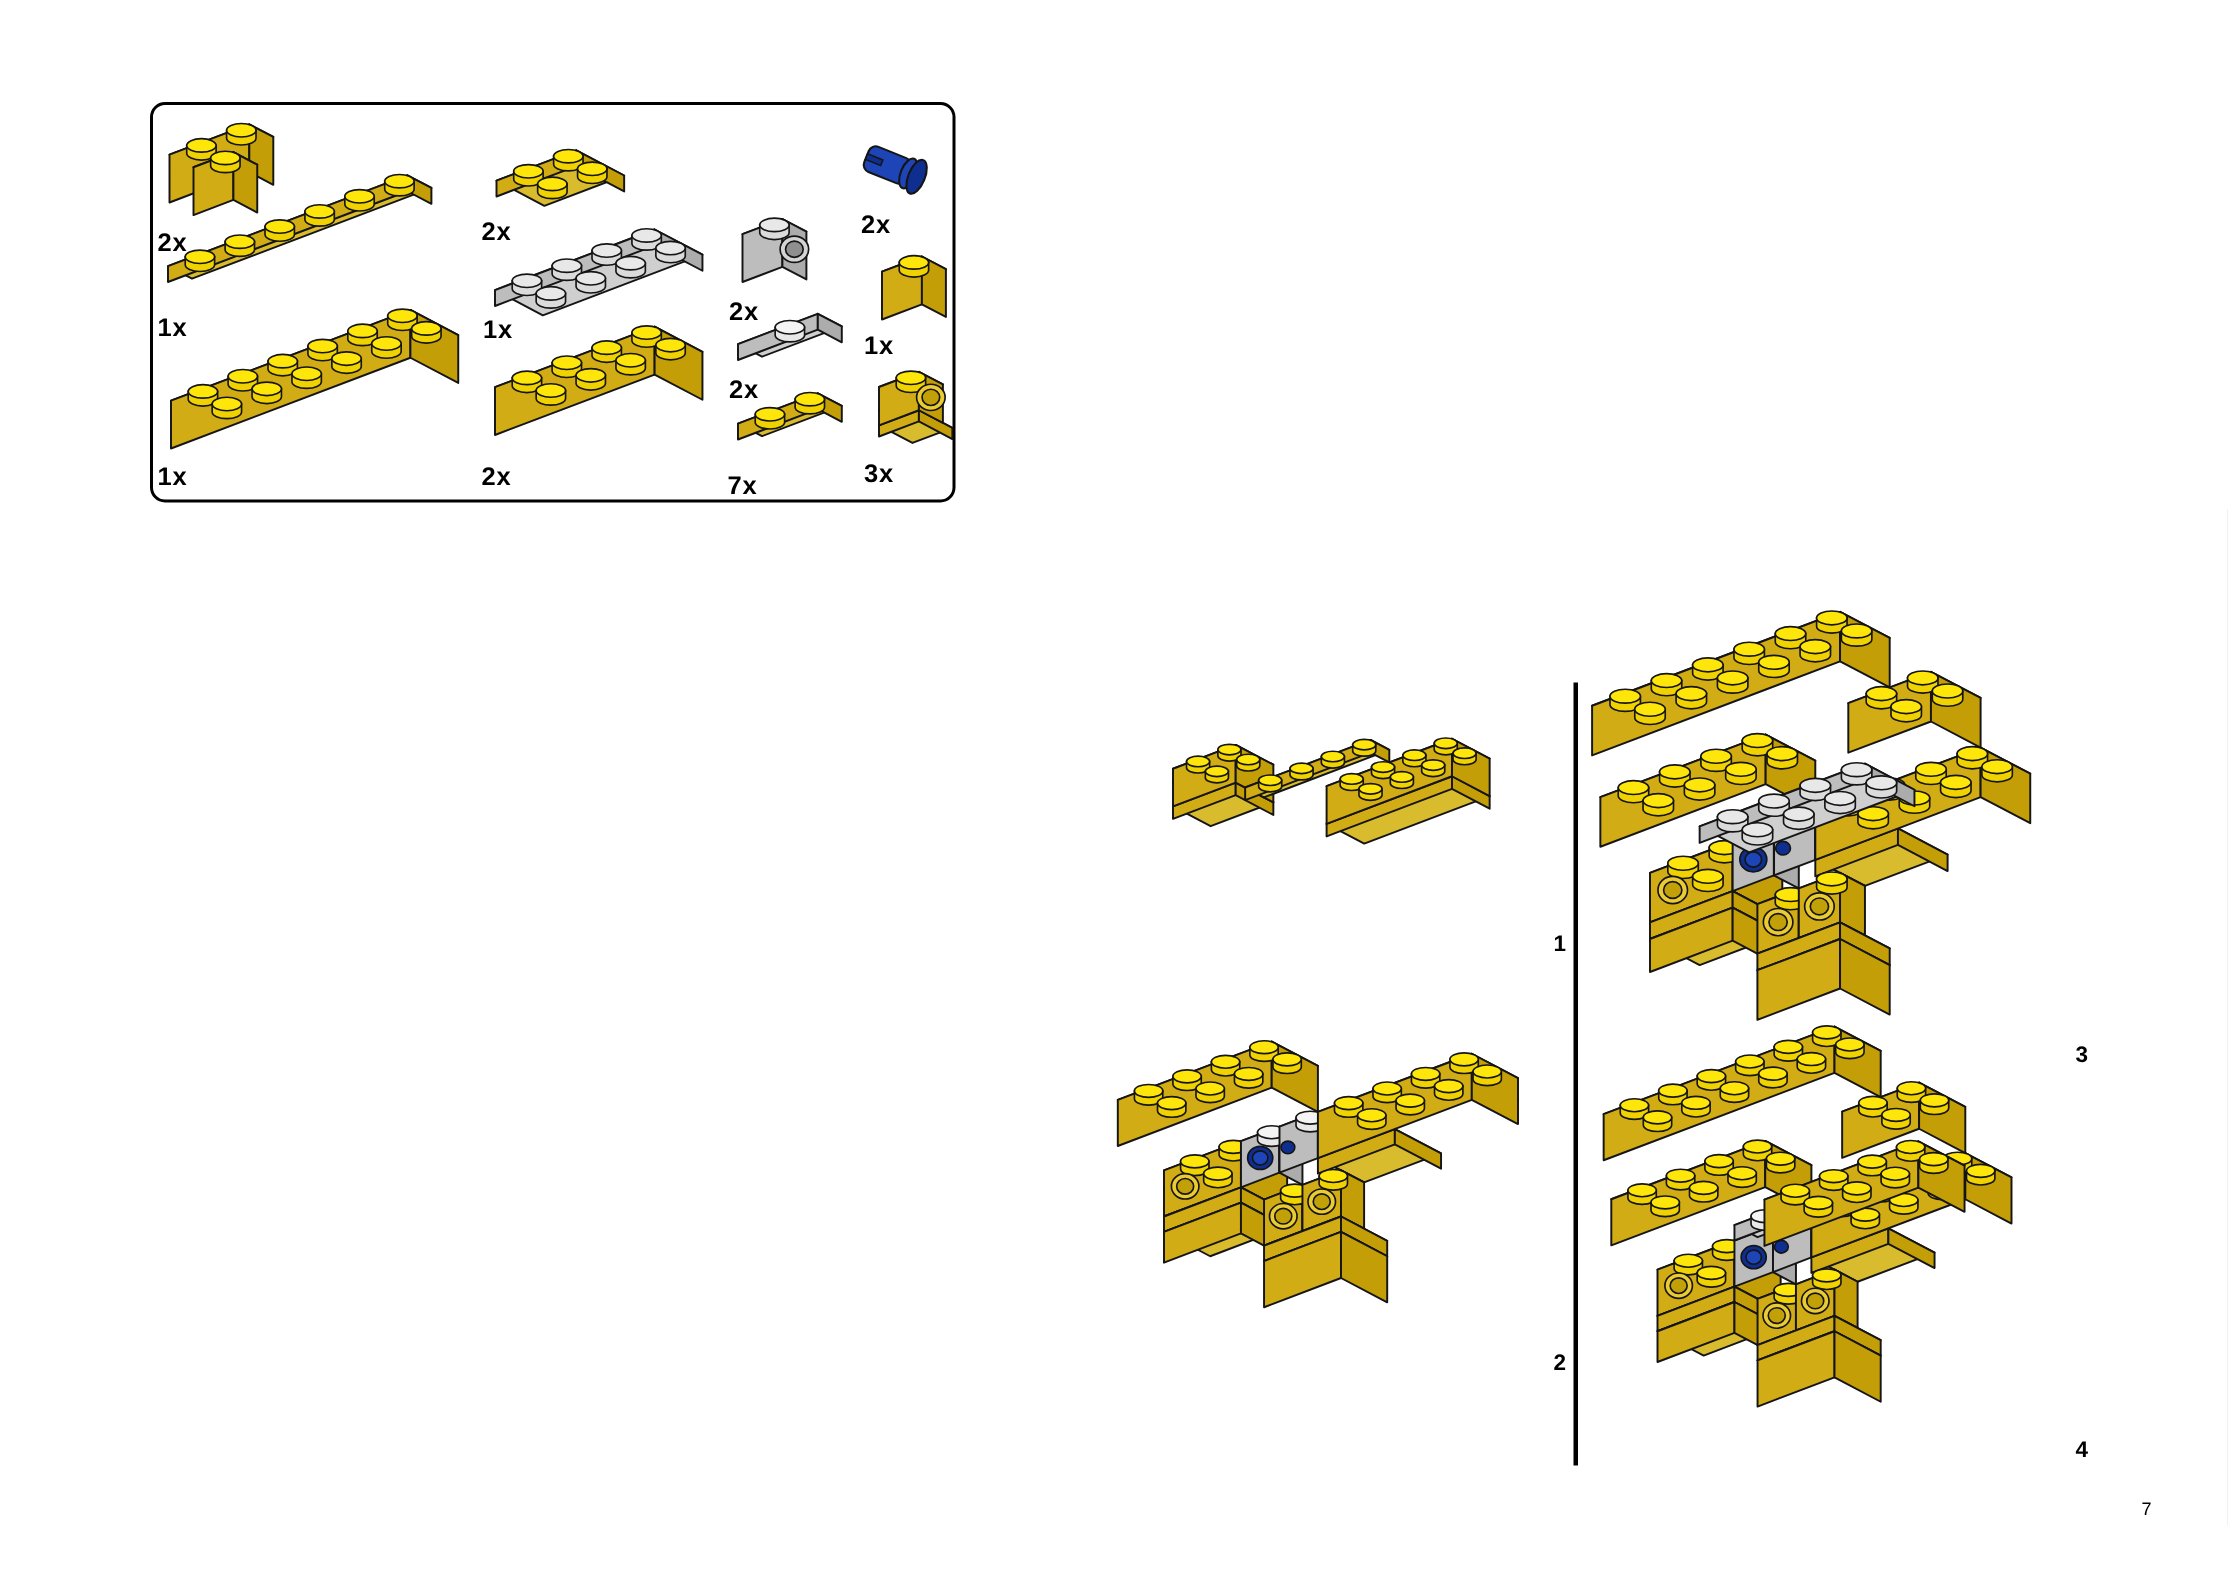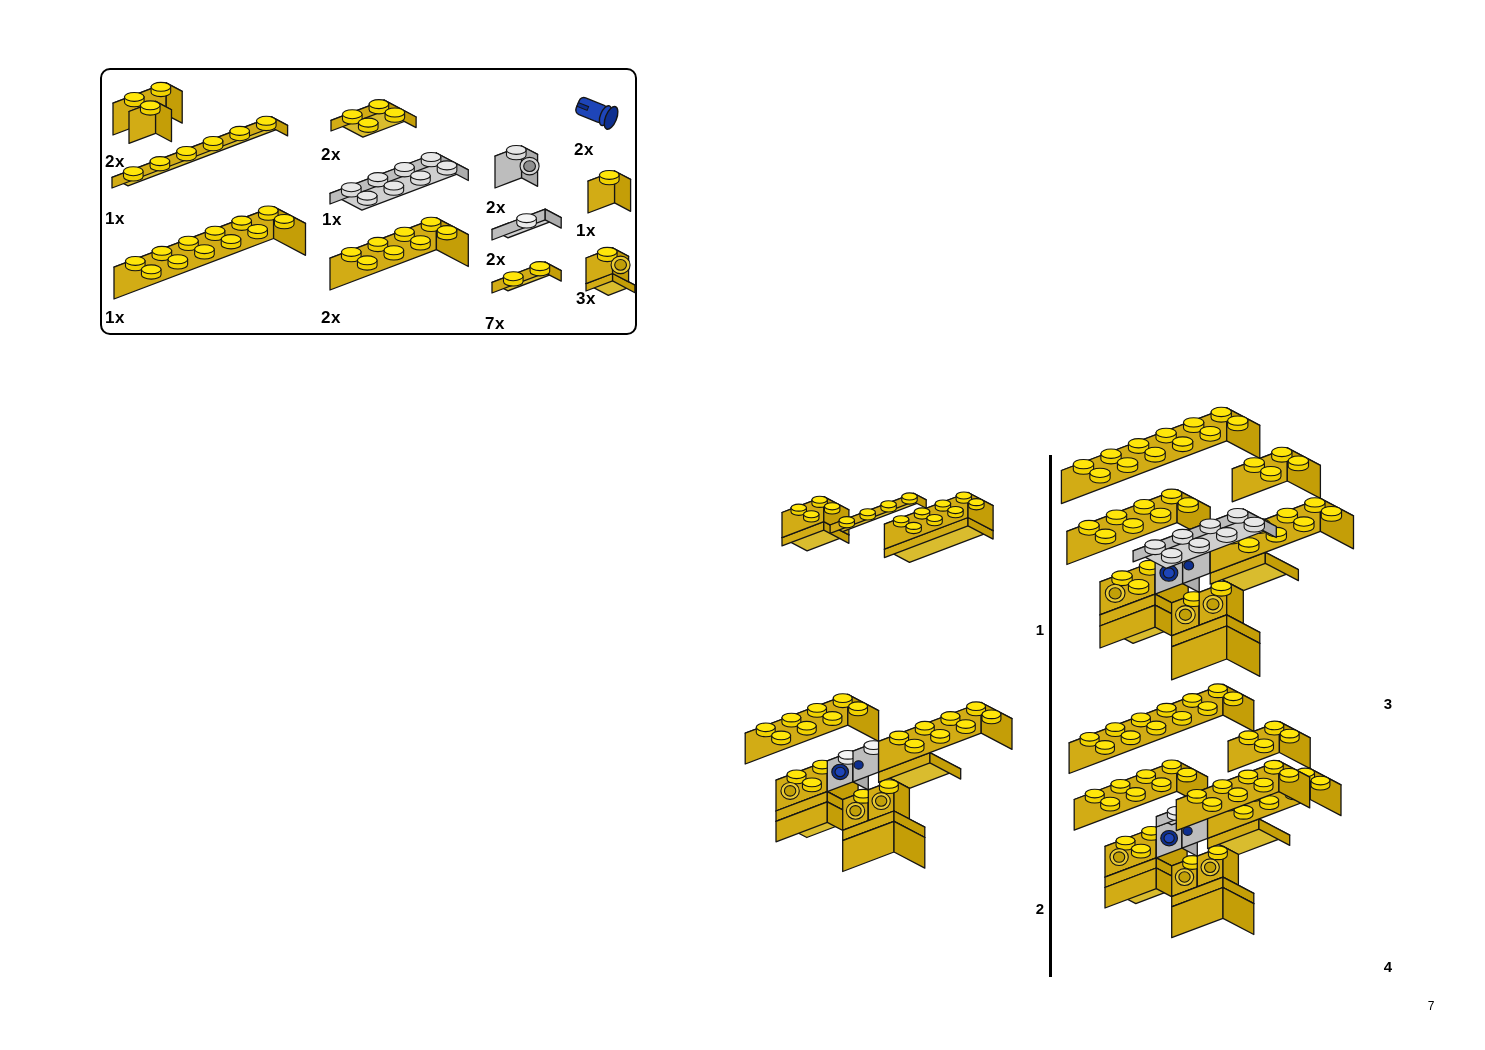--- a/index.html
+++ b/index.html
@@ -639,21 +639,21 @@
   <span class="qty" style="left:105px;top:209px">1x</span>
   <span class="qty" style="left:105px;top:308px">1x</span>
   <span class="qty" style="left:321px;top:145px">2x</span>
   <span class="qty" style="left:322px;top:210px">1x</span>
   <span class="qty" style="left:321px;top:308px">2x</span>
   <span class="qty" style="left:486px;top:198px">2x</span>
   <span class="qty" style="left:486px;top:250px">2x</span>
   <span class="qty" style="left:485px;top:314px">7x</span>
   <span class="qty" style="left:574px;top:140px">2x</span>
   <span class="qty" style="left:576px;top:221px">1x</span>
-  <span class="qty" style="left:576px;top:289px">3x</span>
+  <span class="qty" style="left:576px;top:306px">3x</span>
 
   <span class="stepnum" style="left:1014px;top:621px">1</span>
   <span class="stepnum" style="left:1014px;top:900px">2</span>
   <span class="stepnum" style="left:1362px;top:695px">3</span>
   <span class="stepnum" style="left:1362px;top:958px">4</span>
 
   <span class="pagenum" style="left:1421px;top:999px">7</span>
 
 </div>
 

